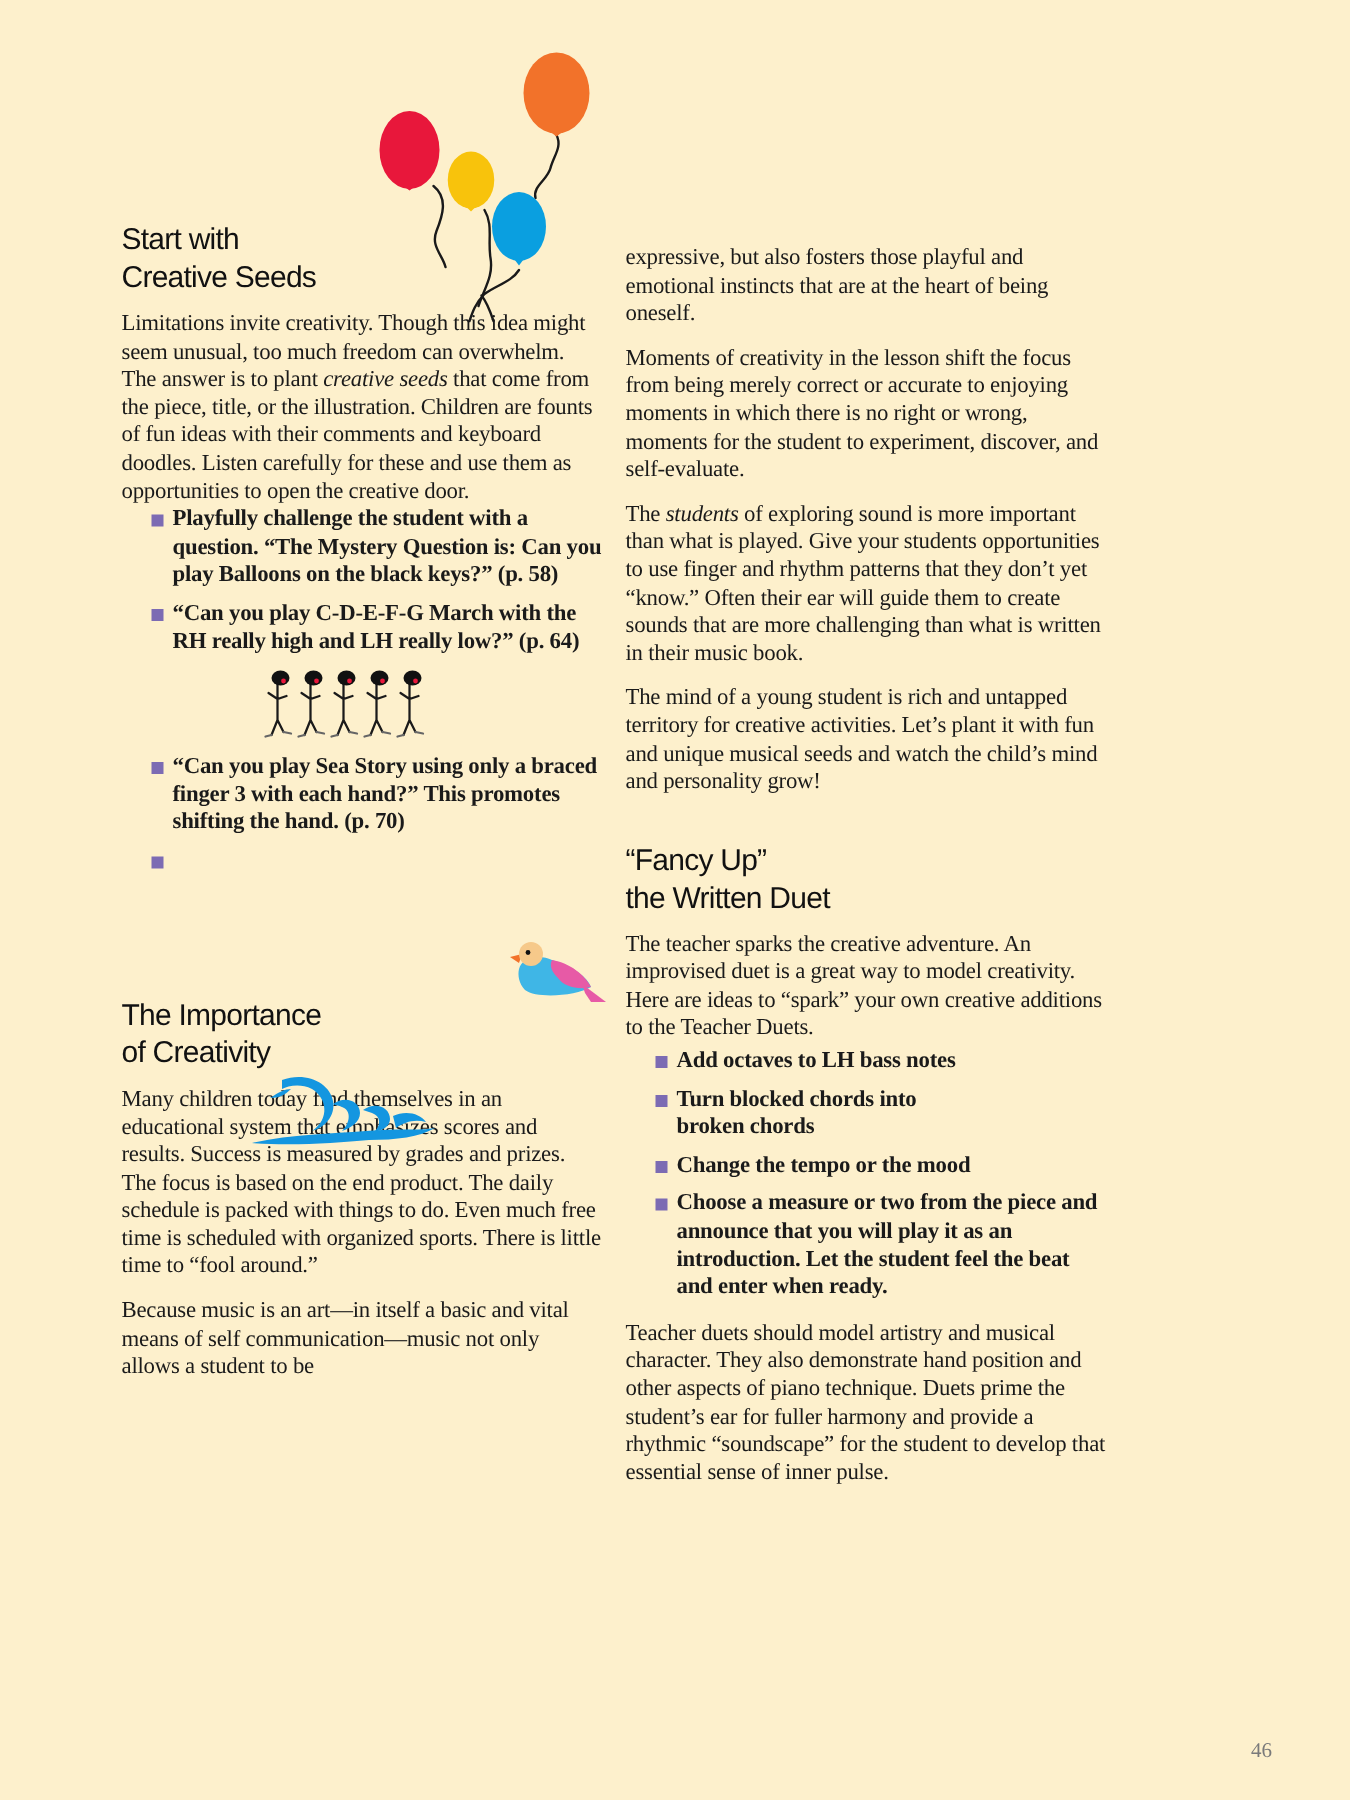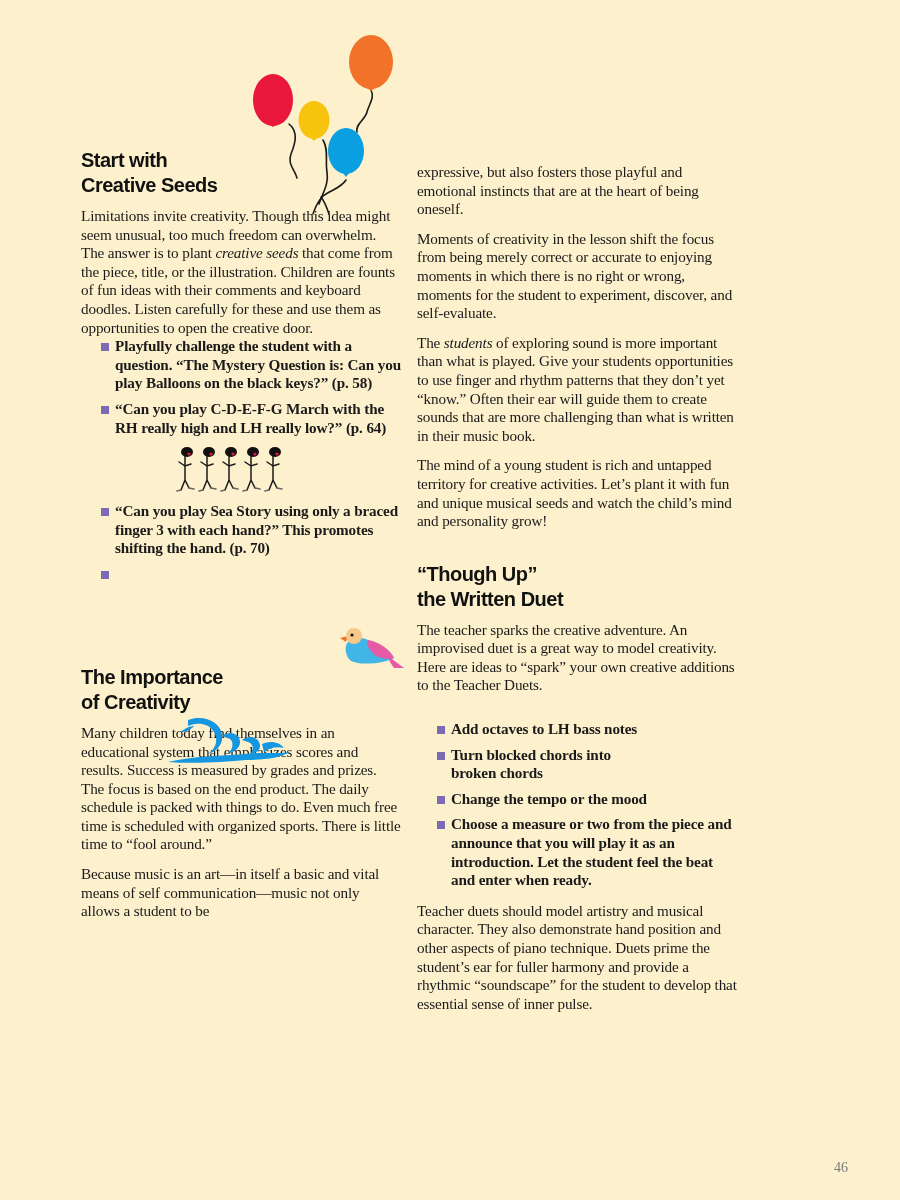--- a/index.html
+++ b/index.html
@@ -8,21 +8,21 @@
     background:#fdf0cc;
     position:relative;
     font-family:"Liberation Serif","DejaVu Serif",serif;
     color:#1a1a1a;
   }
   .col { position:absolute; width:320px; }
   #col-left { left:81px; top:148px; }
   #col-right { left:417px; top:163px; }
   h2 {
     font-family:"Liberation Sans","DejaVu Sans",sans-serif;
-    font-weight:700; font-size:20px; line-height:25px;
+    font-weight:400; font-size:20px; line-height:25px;
     margin:0 0 9px 0; letter-spacing:-0.5px; color:#111;
   }
   p {
     font-size:15.2px; line-height:18.6px; margin:0 0 11px 0;
     letter-spacing:-0.15px;
   }
   ul { list-style:none; margin:0 0 12px 0; padding:0 0 0 20px; }
   li {
     position:relative; padding-left:14px;
     font-size:15.2px; line-height:18.6px; margin:0 0 7px 0;
@@ -145,24 +145,24 @@
 
 <div class="col" id="col-right">
   <p>expressive, but also fosters those playful and emotional instincts that are at the heart of being oneself.</p>
   <p>Moments of creativity in the lesson shift the focus from being merely correct or accurate to enjoying moments in which there is no right or wrong, moments for the student to experiment, discover, and self-evaluate.</p>
   <p>
     <span>The </span><em>students</em><span> of exploring sound is more important than what is played. Give your students opportunities to use finger and rhythm patterns that they don’t yet “know.” Often their ear will guide them to create sounds that are more challenging than what is written in their music book.</span>
   </p>
   <p style="margin-bottom:31px">The mind of a young student is rich and untapped territory for creative activities. Let’s plant it with fun and unique musical seeds and watch the child’s mind and personality grow!</p>
 
   <h2>
-    <span>“Though Up”</span><br>
+    <span>“Fancy Up”</span><br>
     <span>the Written Duet</span>
   </h2>
-  <p style="margin-bottom:25px">The teacher sparks the creative adventure. An improvised duet is a great way to model creativity. Here are ideas to “spark” your own creative additions to the Teacher Duets.</p>
+  <p style="margin-bottom:3px">The teacher sparks the creative adventure. An improvised duet is a great way to model creativity. Here are ideas to “spark” your own creative additions to the Teacher Duets.</p>
   <ul>
     <li><span class="bullet"></span><span>Add octaves to LH bass notes</span></li>
     <li style="padding-right:120px"><span class="bullet"></span><span>Turn blocked chords into broken chords</span></li>
     <li><span class="bullet"></span><span>Change the tempo or the mood</span></li>
     <li><span class="bullet"></span><span>Choose a measure or two from the piece and announce that you will play it as an introduction. Let the student feel the beat and enter when ready.</span></li>
   </ul>
   <p>Teacher duets should model artistry and musical character. They also demonstrate hand position and other aspects of piano technique. Duets prime the student’s ear for fuller harmony and provide a rhythmic “soundscape” for the student to develop that essential sense of inner pulse.</p>
 </div>
 
 <div id="page-number">46</div>

